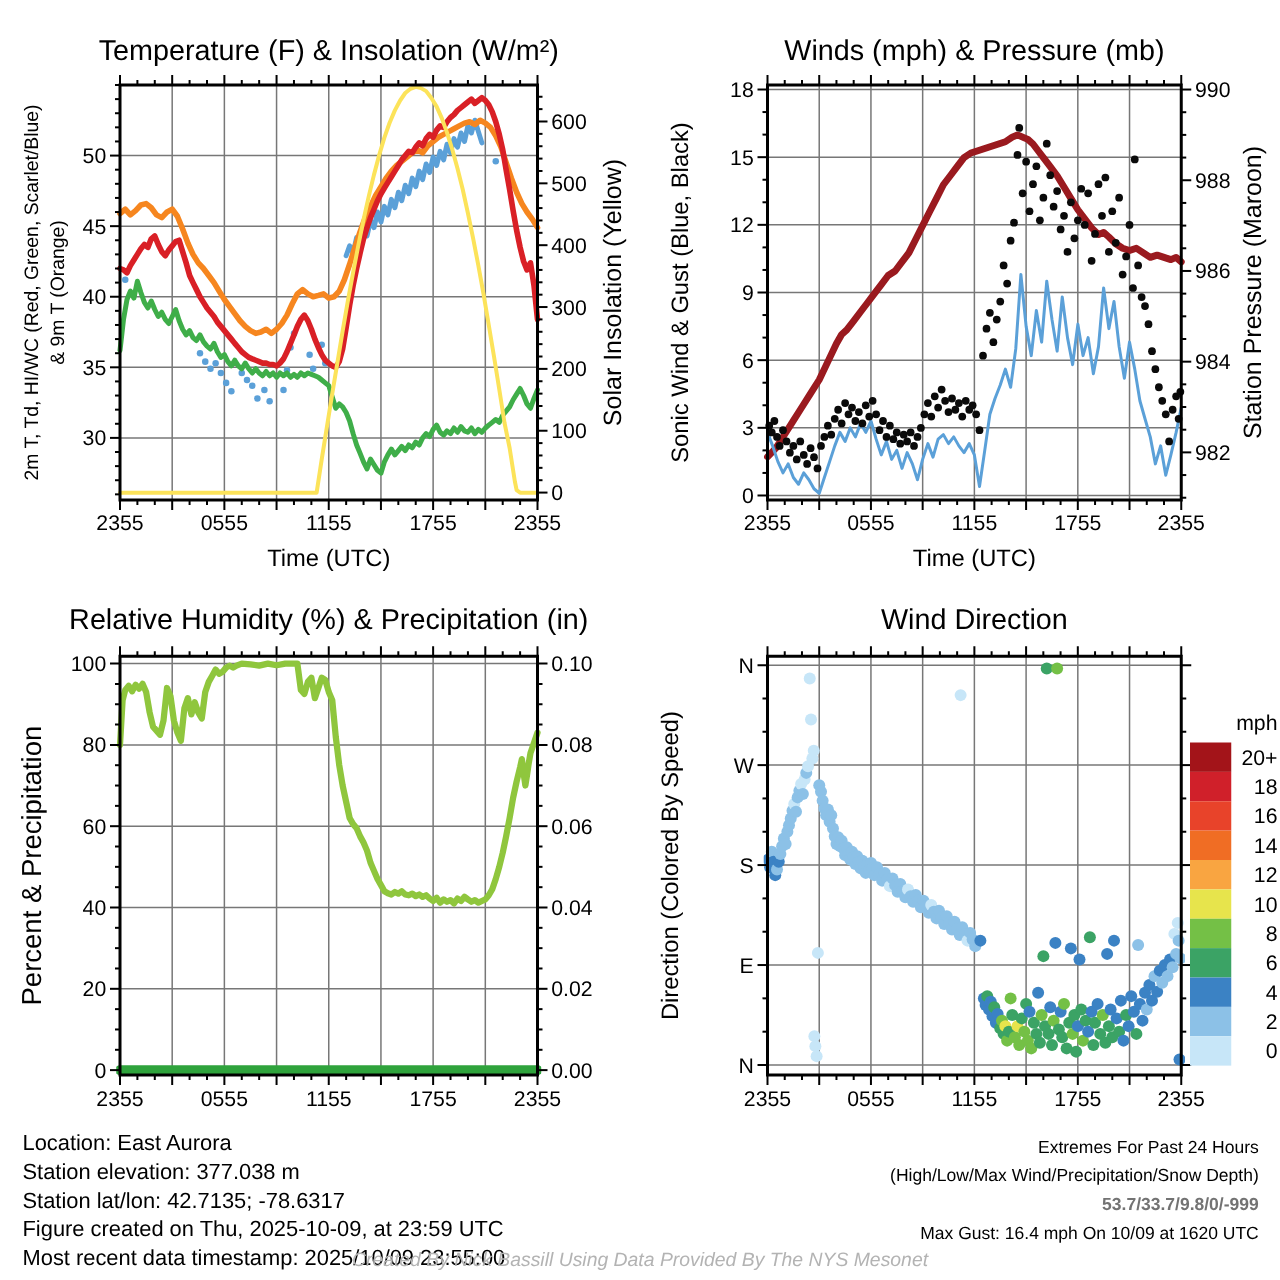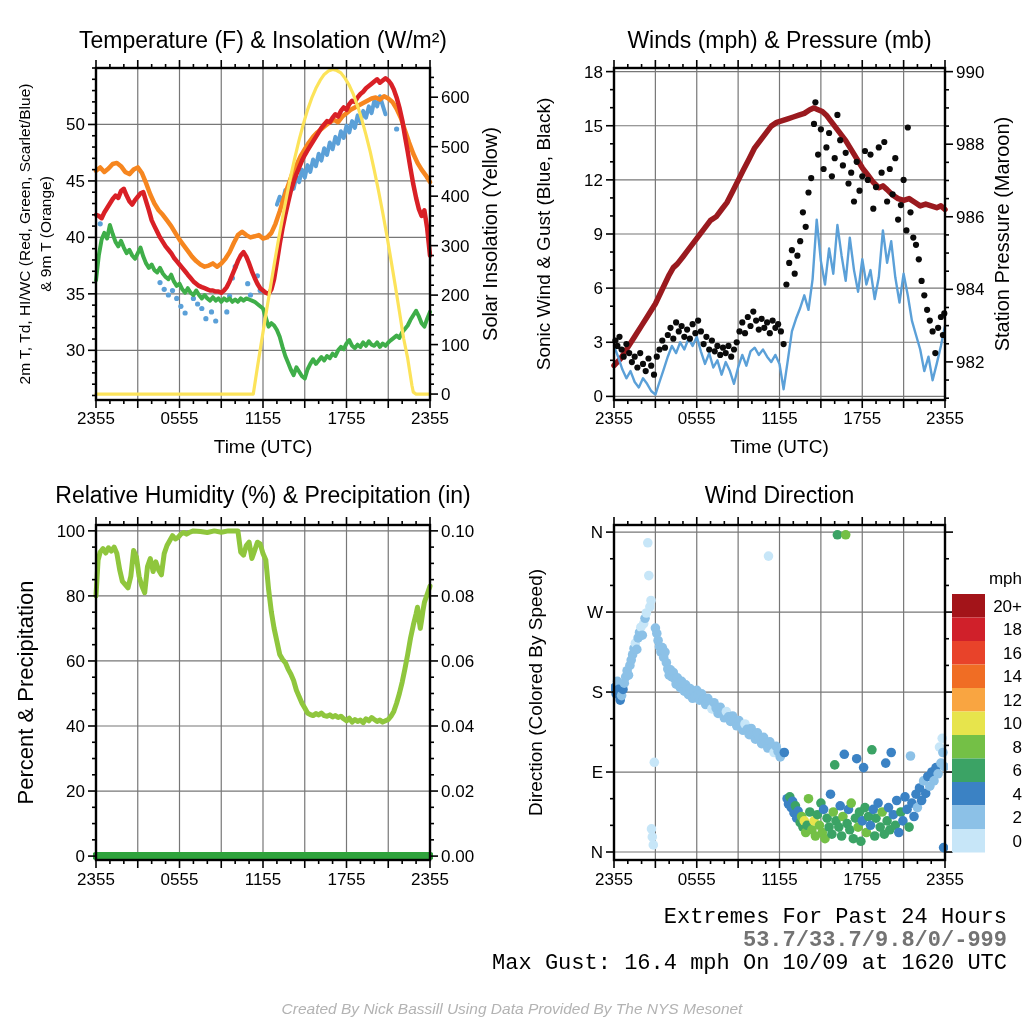--- a/index.html
+++ b/index.html
@@ -4,21 +4,21 @@
 <style>
   html,body{margin:0;padding:0;background:#fff;}
   body{font-family:"Liberation Sans", sans-serif;}
   .canvas{position:relative;width:1024px;height:1024px;background:#fff;overflow:hidden;}
   .panel{position:absolute;}
   svg text{font-family:"Liberation Sans", sans-serif;fill:#000;}
   .tick{font-size:17px;}
   .title{font-size:23px;}
   .axlabel{font-size:19px;}
   .footer-left{position:absolute;left:18px;top:903px;font-size:17.5px;line-height:23px;color:#000;}
-  .footer-right{position:absolute;right:17px;top:906px;text-align:right;font-size:22px;line-height:23px;color:#000;font-family:Liberation Mono, monospace;}
+  .footer-right{position:absolute;right:17px;top:906px;text-align:right;font-size:14px;line-height:23px;color:#000;}
   .extremes-values{color:#737373;font-weight:bold;}
   .credit{position:absolute;left:0;right:0;top:1000px;text-align:center;color:#b3b3b3;font-size:15.5px;font-style:italic;}
 </style>
 </head>
 <body>
 
 <div class="canvas">
   <svg class="panel" style="left:0;top:0" width="512" height="470">
       <line x1="96" y1="68" x2="96" y2="400" stroke="#777" stroke-width="1.2"></line>
       <line x1="137.75" y1="68" x2="137.75" y2="400" stroke="#777" stroke-width="1.2"></line>
@@ -930,21 +930,29 @@
       <text x="510" y="306.25" text-anchor="end" class="tick">6</text>
       <rect x="440" y="312" width="33" height="23.5" fill="#3b82c4"></rect>
       <text x="510" y="329.75" text-anchor="end" class="tick">4</text>
       <rect x="440" y="335.5" width="33" height="23.5" fill="#8cc1e7"></rect>
       <text x="510" y="353.25" text-anchor="end" class="tick">2</text>
       <rect x="440" y="359" width="33" height="23.5" fill="#c7e6f8"></rect>
       <text x="510" y="376.75" text-anchor="end" class="tick">0</text>
       <text x="510" y="114" text-anchor="end" class="tick">mph</text>
     </svg>
 
+  <div class="footer-left">
+    <div>Location: East Aurora</div>
+    <div>Station elevation: 377.038 m</div>
+    <div>Station lat/lon: 42.7135; -78.6317</div>
+    <div>Figure created on Thu, 2025-10-09, at 23:59 UTC</div>
+    <div>Most recent data timestamp: 2025/10/09 23:55:00</div>
+  </div>
 
   <div class="footer-right">
     <div>Extremes For Past 24 Hours</div>
+    <div>(High/Low/Max Wind/Precipitation/Snow Depth)</div>
     <div class="extremes-values">53.7/33.7/9.8/0/-999</div>
     <div>Max Gust: 16.4 mph On 10/09 at 1620 UTC</div>
   </div>
 
   <div class="credit">Created By Nick Bassill Using Data Provided By The NYS Mesonet</div>
 </div>
 
 </body></html>

